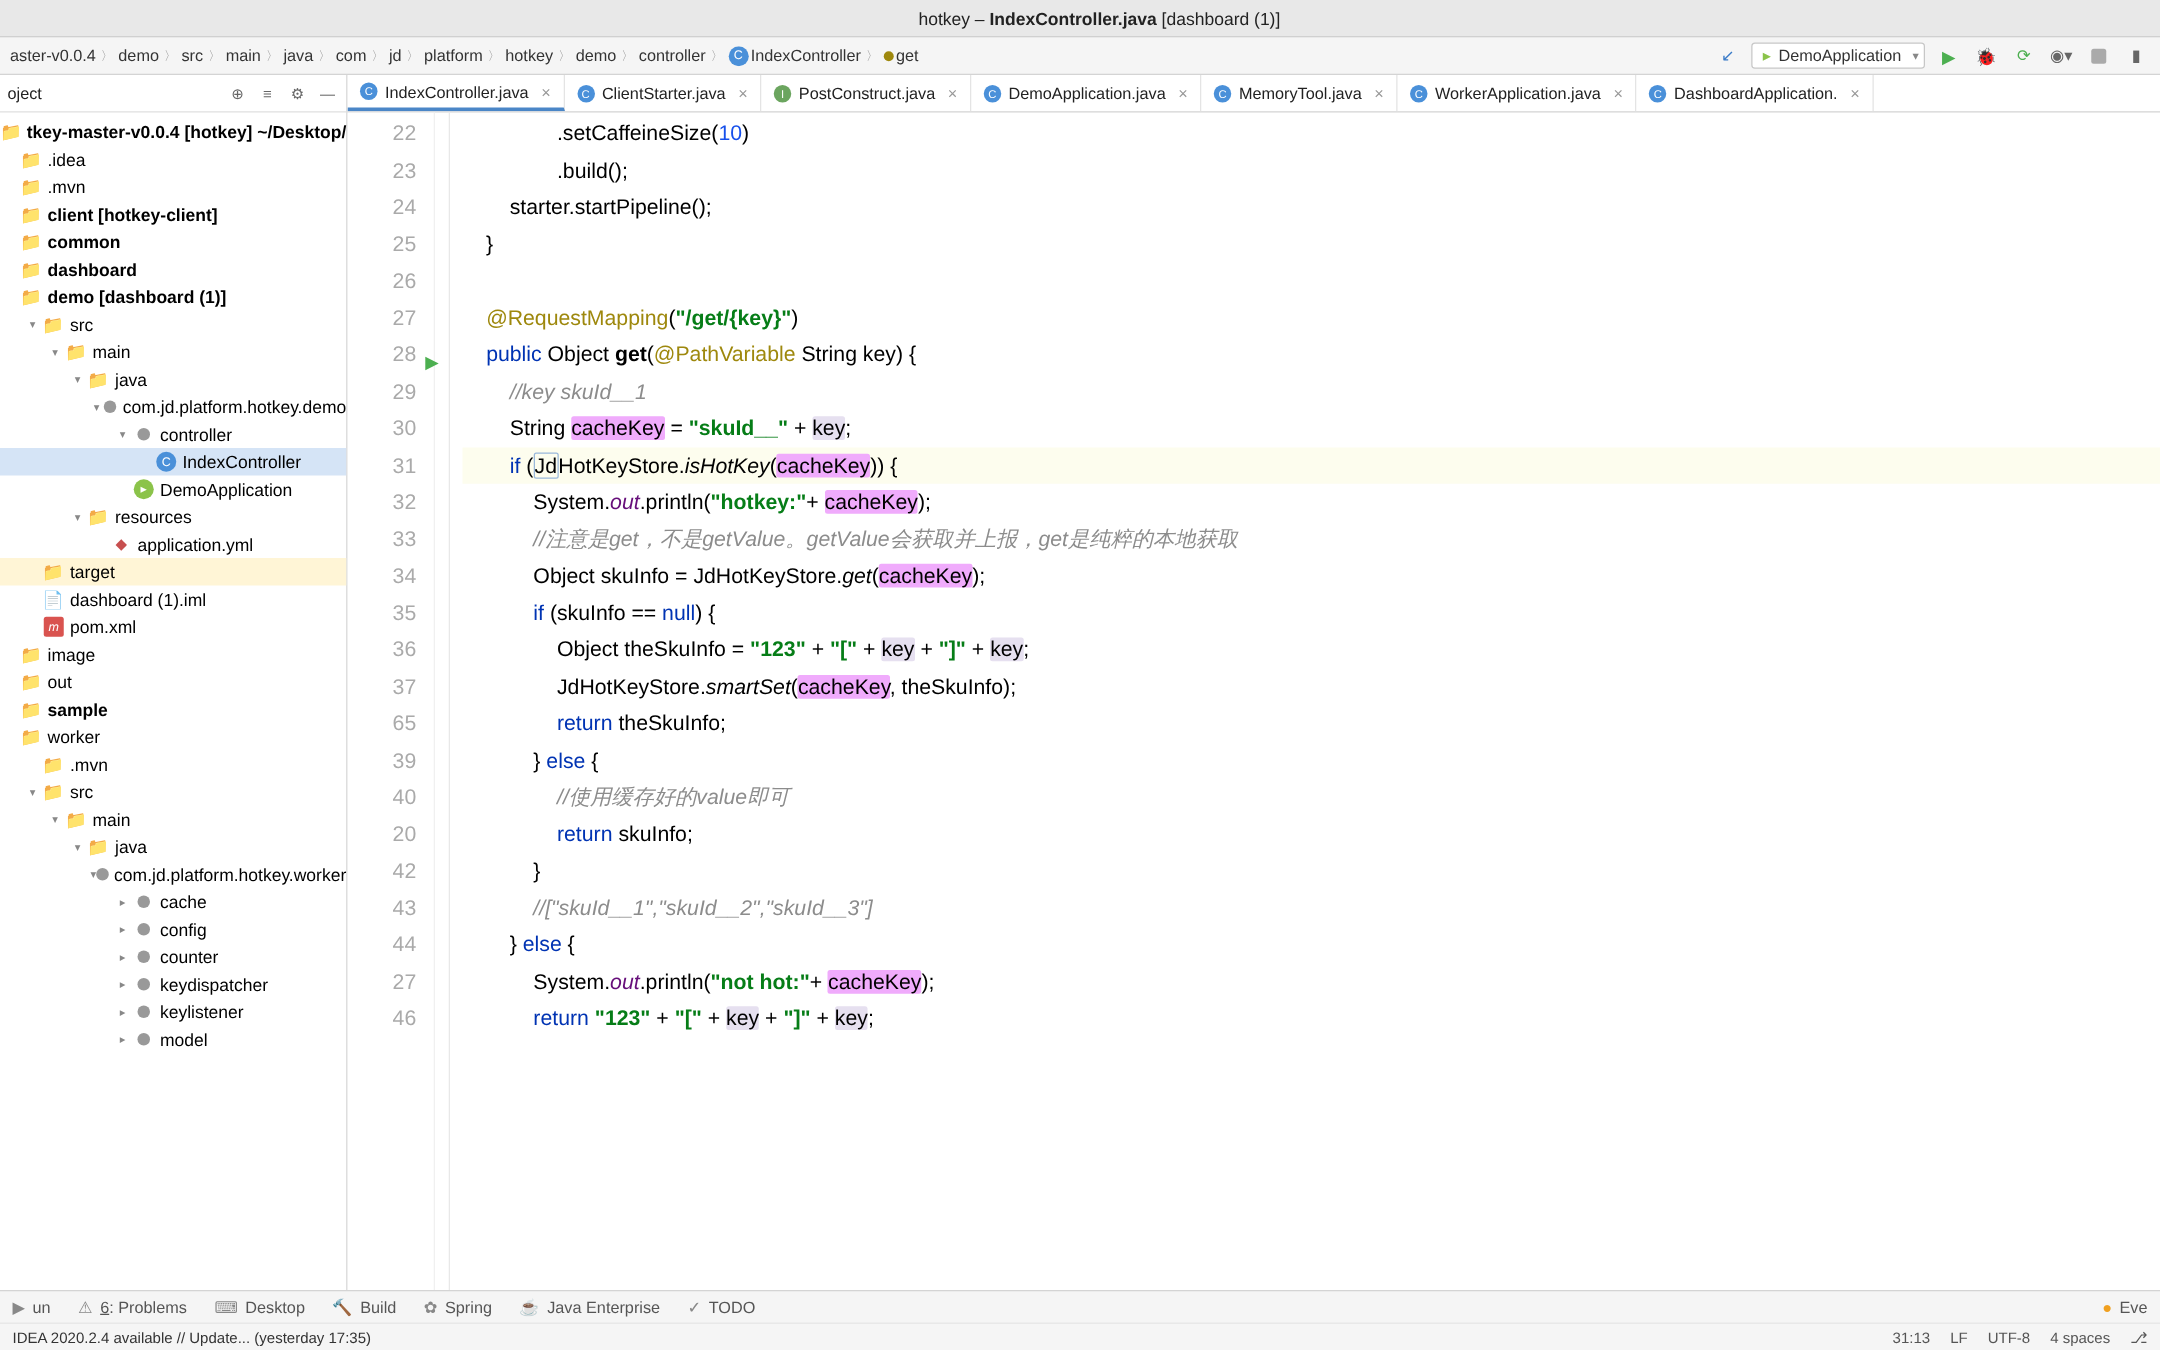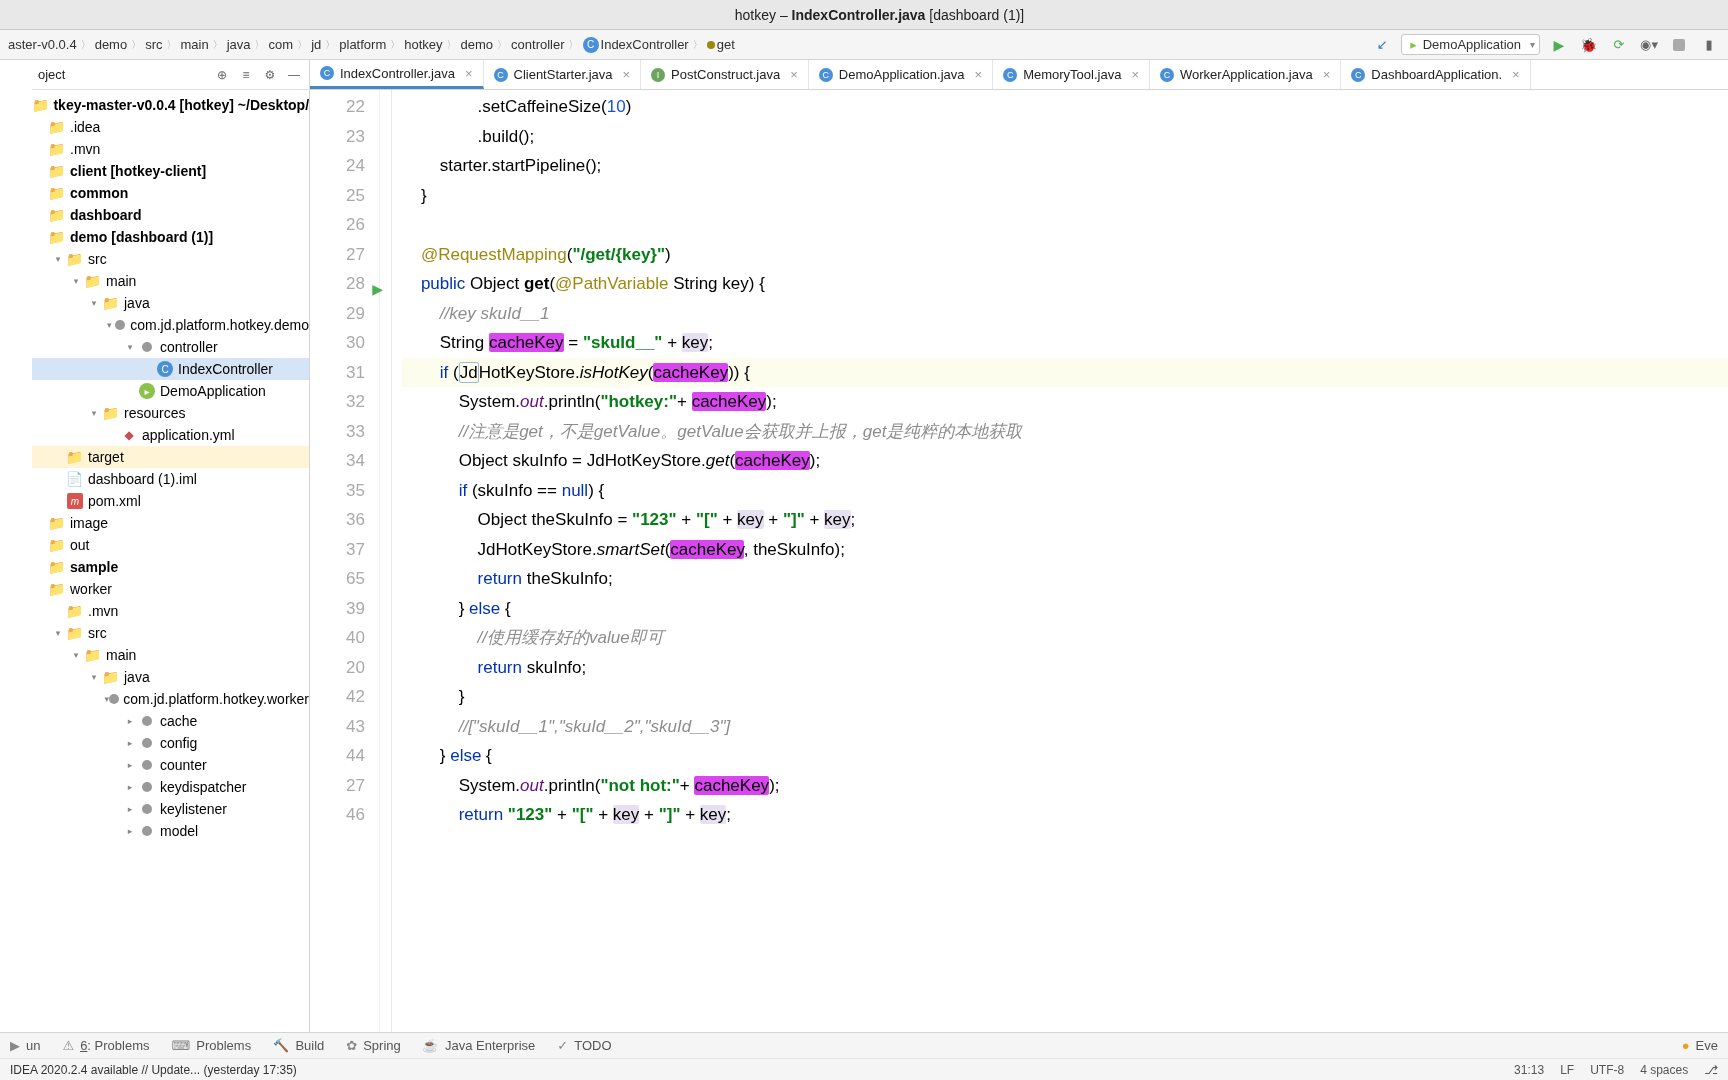--- a/index.html
+++ b/index.html
@@ -19,21 +19,21 @@
 .run-config { border:1px solid #c7c7c7; border-radius:3px; padding:2px 18px 2px 8px; display:flex; align-items:center; gap:6px; background:#fff; position:relative; }
 .run-config::after { content:"▾"; position:absolute; right:4px; color:#888; font-size:10px; }
 .play-icon { color:#4caf50; font-size:14px; }
 .bug-icon { color:#4caf50; font-size:14px; }
 .stop-icon { width:12px; height:12px; background:#aaa; border-radius:2px; }
 
 
 .main { display:flex; height:calc(100% - 30px - 30px - 26px - 22px); }
 
 
-.sidebar { width:278px; border-right:1px solid #d4d4d4; overflow:hidden; display:flex; flex-direction:column;margin-left:32px; }
+.sidebar { width:278px; border-right:1px solid #d4d4d4; overflow:hidden; display:flex; flex-direction:column; }
 .sidebar-header { height:30px; display:flex; align-items:center; padding:0 6px; gap:8px; border-bottom:1px solid #e0e0e0; }
 .sidebar-header .title { flex:1; font-weight:400; color:#222; }
 .sidebar-icons { display:flex; gap:6px; }
 .sidebar-icons .icon-btn { width:18px; height:18px; font-size:12px; }
 
 .tree { flex:1; overflow-y:hidden; padding:4px 0; font-size:14px; }
 .tree-row { display:flex; align-items:center; height:22px; padding-left:0; white-space:nowrap; cursor:pointer; }
 .tree-row.selected { background:#d5e4f6; }
 .tree-row.target { background:#fff5d6; }
 .tree-toggle { width:16px; text-align:center; color:#888; font-size:9px; }
@@ -67,21 +67,21 @@
 .code .hl-line { background:#fdfdee; }
 
 .kw { color:#0033b3; font-weight:400; }
 .str { color:#067d17; font-weight:700; }
 .ann { color:#9e880d; font-weight:400; }
 .com { color:#8c8c8c; font-style:italic; }
 .num { color:#1750eb; }
 .field { color:#660e7a; font-style:italic; }
 .mcall { font-style:italic; color:#000; }
 .param-use { background:#e6e0f0; border-radius:2px; }
-.cacheKey-use { background:#d946ef; border-radius:2px; }
+.cacheKey-use { background:#f0abfc; border-radius:2px; }
 .caret-border { border:1px solid #99b8da; border-radius:2px; }
 
 
 .bottom-bar { height:26px; border-top:1px solid #d4d4d4; background:#f5f5f5; display:flex; align-items:center; padding:0 10px; gap:22px; font-size:13px; color:#555; }
 .bottom-item { display:flex; align-items:center; gap:6px; cursor:pointer; }
 .bottom-bar .spacer { flex:1; }
 
 
 .status-bar { height:22px; background:#f5f5f5; border-top:1px solid #e4e4e4; display:flex; align-items:center; padding:0 10px; font-size:12px; color:#555; gap:16px; }
 .status-bar .update { color:#333; }
@@ -432,21 +432,21 @@
       <div class="bottom-item">
         <span style="color:#888">▶</span>
         <span>un</span>
       </div>
       <div class="bottom-item">
         <span style="color:#888">⚠</span>
         <span><u>6</u>: Problems</span>
       </div>
       <div class="bottom-item">
         <span style="color:#888">⌨</span>
-        <span>Problems</span>
+        <span>Desktop</span>
       </div>
       <div class="bottom-item">
         <span style="color:#888">🔨</span>
         <span>Build</span>
       </div>
       <div class="bottom-item">
         <span style="color:#888">✿</span>
         <span>Spring</span>
       </div>
       <div class="bottom-item">

